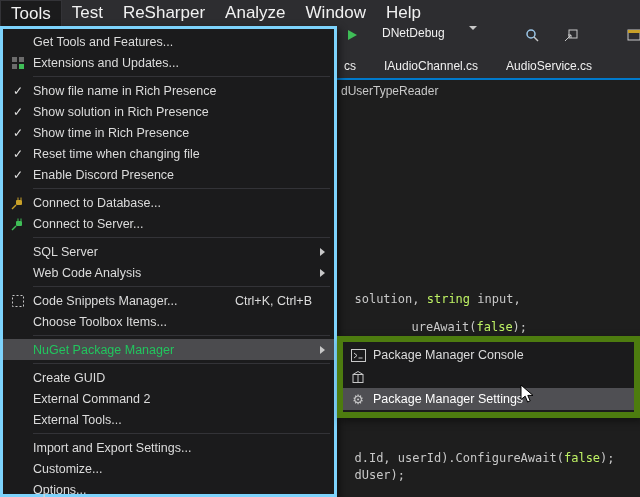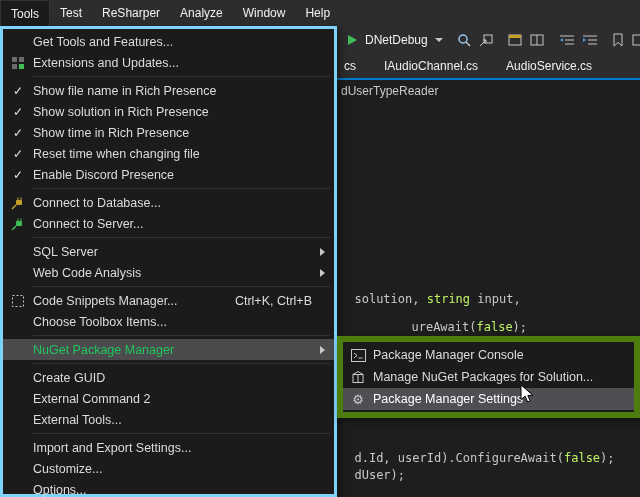--- a/index.html
+++ b/index.html
@@ -4,26 +4,26 @@
 <style>
   * { box-sizing: border-box; }
   html,body { margin:0; padding:0; }
   body {
     width:640px; height:497px; overflow:hidden; position:relative;
     background:#1e1e1e; font-family:"Liberation Sans", sans-serif;
   }
   
   .menubar { position:absolute; left:0; top:0; width:640px; height:26px;
     background:#2d2d30; display:flex; align-items:stretch; color:#f1f1f1;
-    font-size:12px; z-index:6; }
+    font-size:17px; z-index:6; }
   .mb-item { padding:0 10px; display:flex; align-items:center; cursor:default; }
   .mb-item.active { background:#1b1b1c; border:1px solid #333337; border-bottom:none; }
   
   .toolbar { position:absolute; left:337px; top:26px; right:0; height:28px;
-    background:#2d2d30; display:flex; align-items:center; gap:7px;
+    background:#2d2d30; display:flex; gap:24px;
     padding-left:10px; z-index:1; }
   .tbsep { width:1px; height:16px; background:#46464a; }
   .tb-label { color:#f1f1f1; font-size:12px; white-space:nowrap; }
   .caret-down { width:0; height:0; border-left:4px solid transparent;
     border-right:4px solid transparent; border-top:4px solid #c8c8c8; }
   .tbicon { display:flex; align-items:center; justify-content:center; width:18px; height:18px; }
   
   .tabstrip { position:absolute; left:0; top:54px; right:0; height:26px;
     background:#2d2d30; border-bottom:2px solid #007acc; display:flex;
     align-items:center; padding-left:340px; z-index:1; color:#f1f1f1; font-size:12px; }
@@ -327,21 +327,20 @@
     <span class="milabel">Package Manager Console</span>
   </div>
   <div class="smi">
     <span class="micol">
       <svg width="14" height="14" viewBox="0 0 14 14">
           <rect x="2" y="4.5" width="10" height="8" fill="none" stroke="#c8c8c8"></rect>
           <path d="M2,4.5 L7,1.5 L12,4.5" fill="none" stroke="#c8c8c8"></path>
           <line x1="7" y1="4.5" x2="7" y2="12.5" stroke="#c8c8c8"></line>
         </svg>
     </span>
-    <span class="milabel">Manage NuGet Packages for Solution...</span>
   </div>
   <div class="smi hl">
     <span class="micol">
         <span class="gear">⚙</span>
       </span>
     <span class="milabel">Package Manager Settings</span>
   </div>
 </div>
 
 <div class="cursor">

